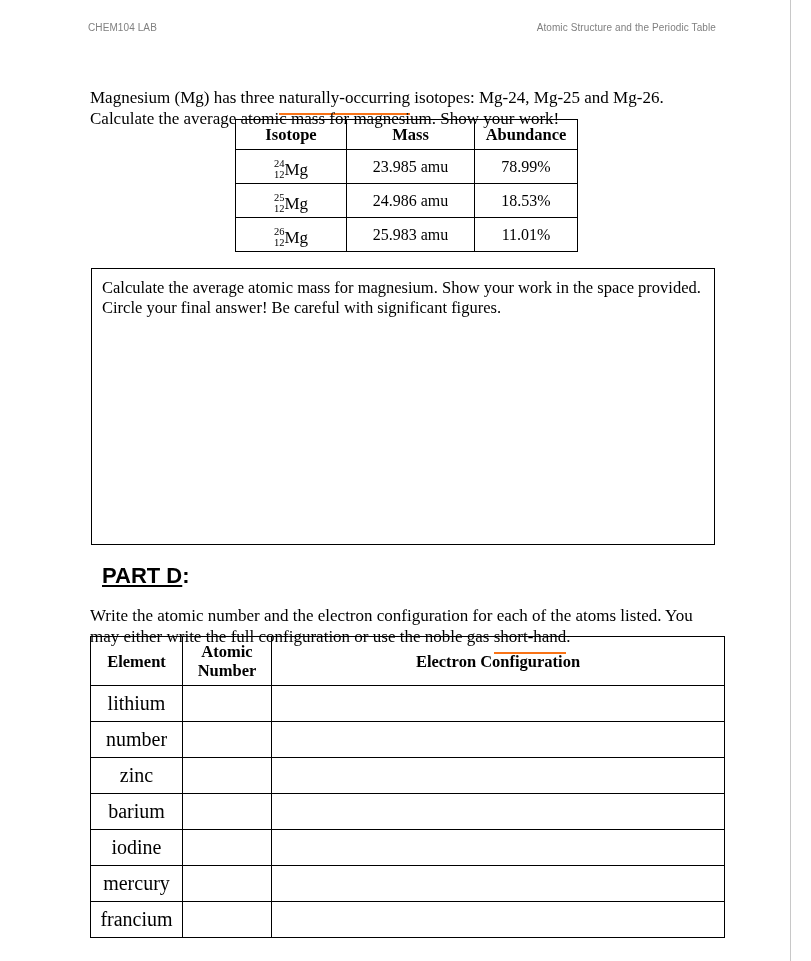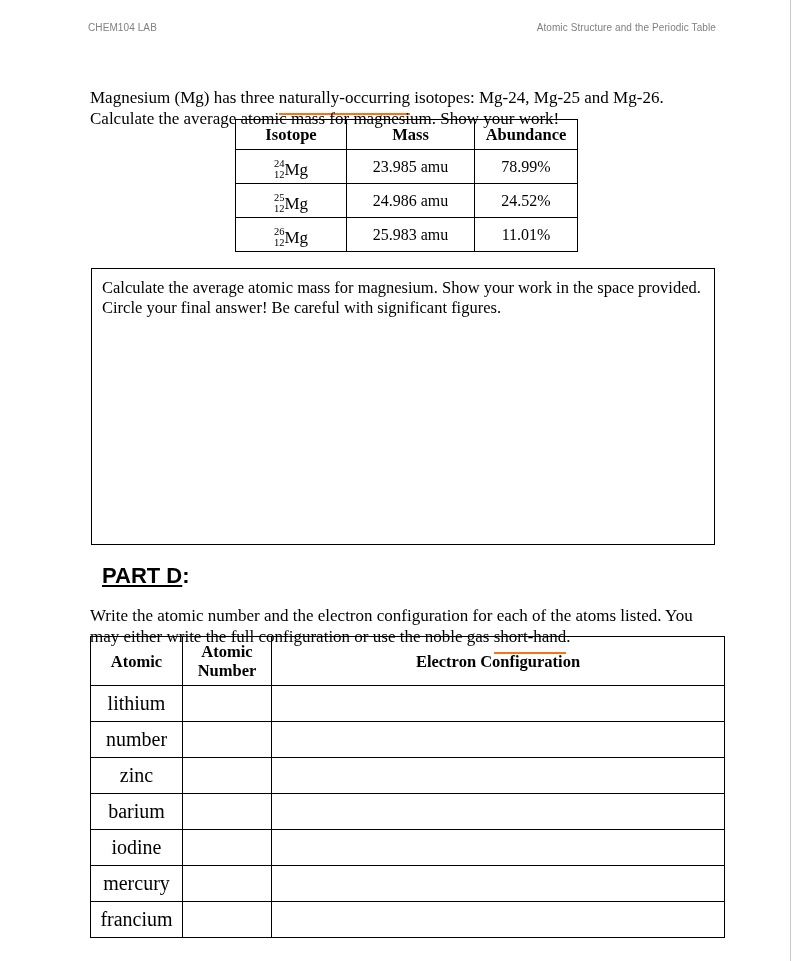--- a/index.html
+++ b/index.html
@@ -190,21 +190,21 @@
       <td>
         <span class="nuclide">
           <span class="numbers">
             <span class="mass-no">25</span>
             <span class="atomic-no">12</span>
           </span>
             <span class="symbol">Mg</span>
         </span>
       </td>
       <td>24.986 amu</td>
-      <td>24.52%</td>
+      <td>18.53%</td>
     </tr>
     <tr>
       <td>
         <span class="nuclide">
           <span class="numbers">
             <span class="mass-no">26</span>
             <span class="atomic-no">12</span>
           </span>
             <span class="symbol">Mg</span>
         </span>
@@ -219,21 +219,21 @@
   <div id="work-box-instructions">Calculate the average atomic mass for magnesium. Show your work in the space provided. Circle your final answer! Be careful with significant figures.</div>
 </div>
 
 <div id="part-d-heading"><span class="label">PART D</span><span>:</span></div>
 
 <p class="prose" id="part-d-paragraph"><span>Write the atomic number and the electron configuration for each of the atoms listed. You may either write the full configuration or use the noble gas </span><span class="spellcheck">short-hand</span><span>.</span></p>
 
 <table class="doc-table" id="element-table">
   <thead>
     <tr>
-      <th class="col-element">Atomic</th>
+      <th class="col-element">Element</th>
       <th class="col-number">Atomic Number</th>
       <th class="col-config">Electron Configuration</th>
     </tr>
   </thead>
   <tbody>
     <tr>
       <td class="element-name">lithium</td>
       <td></td>
       <td></td>
     </tr>

